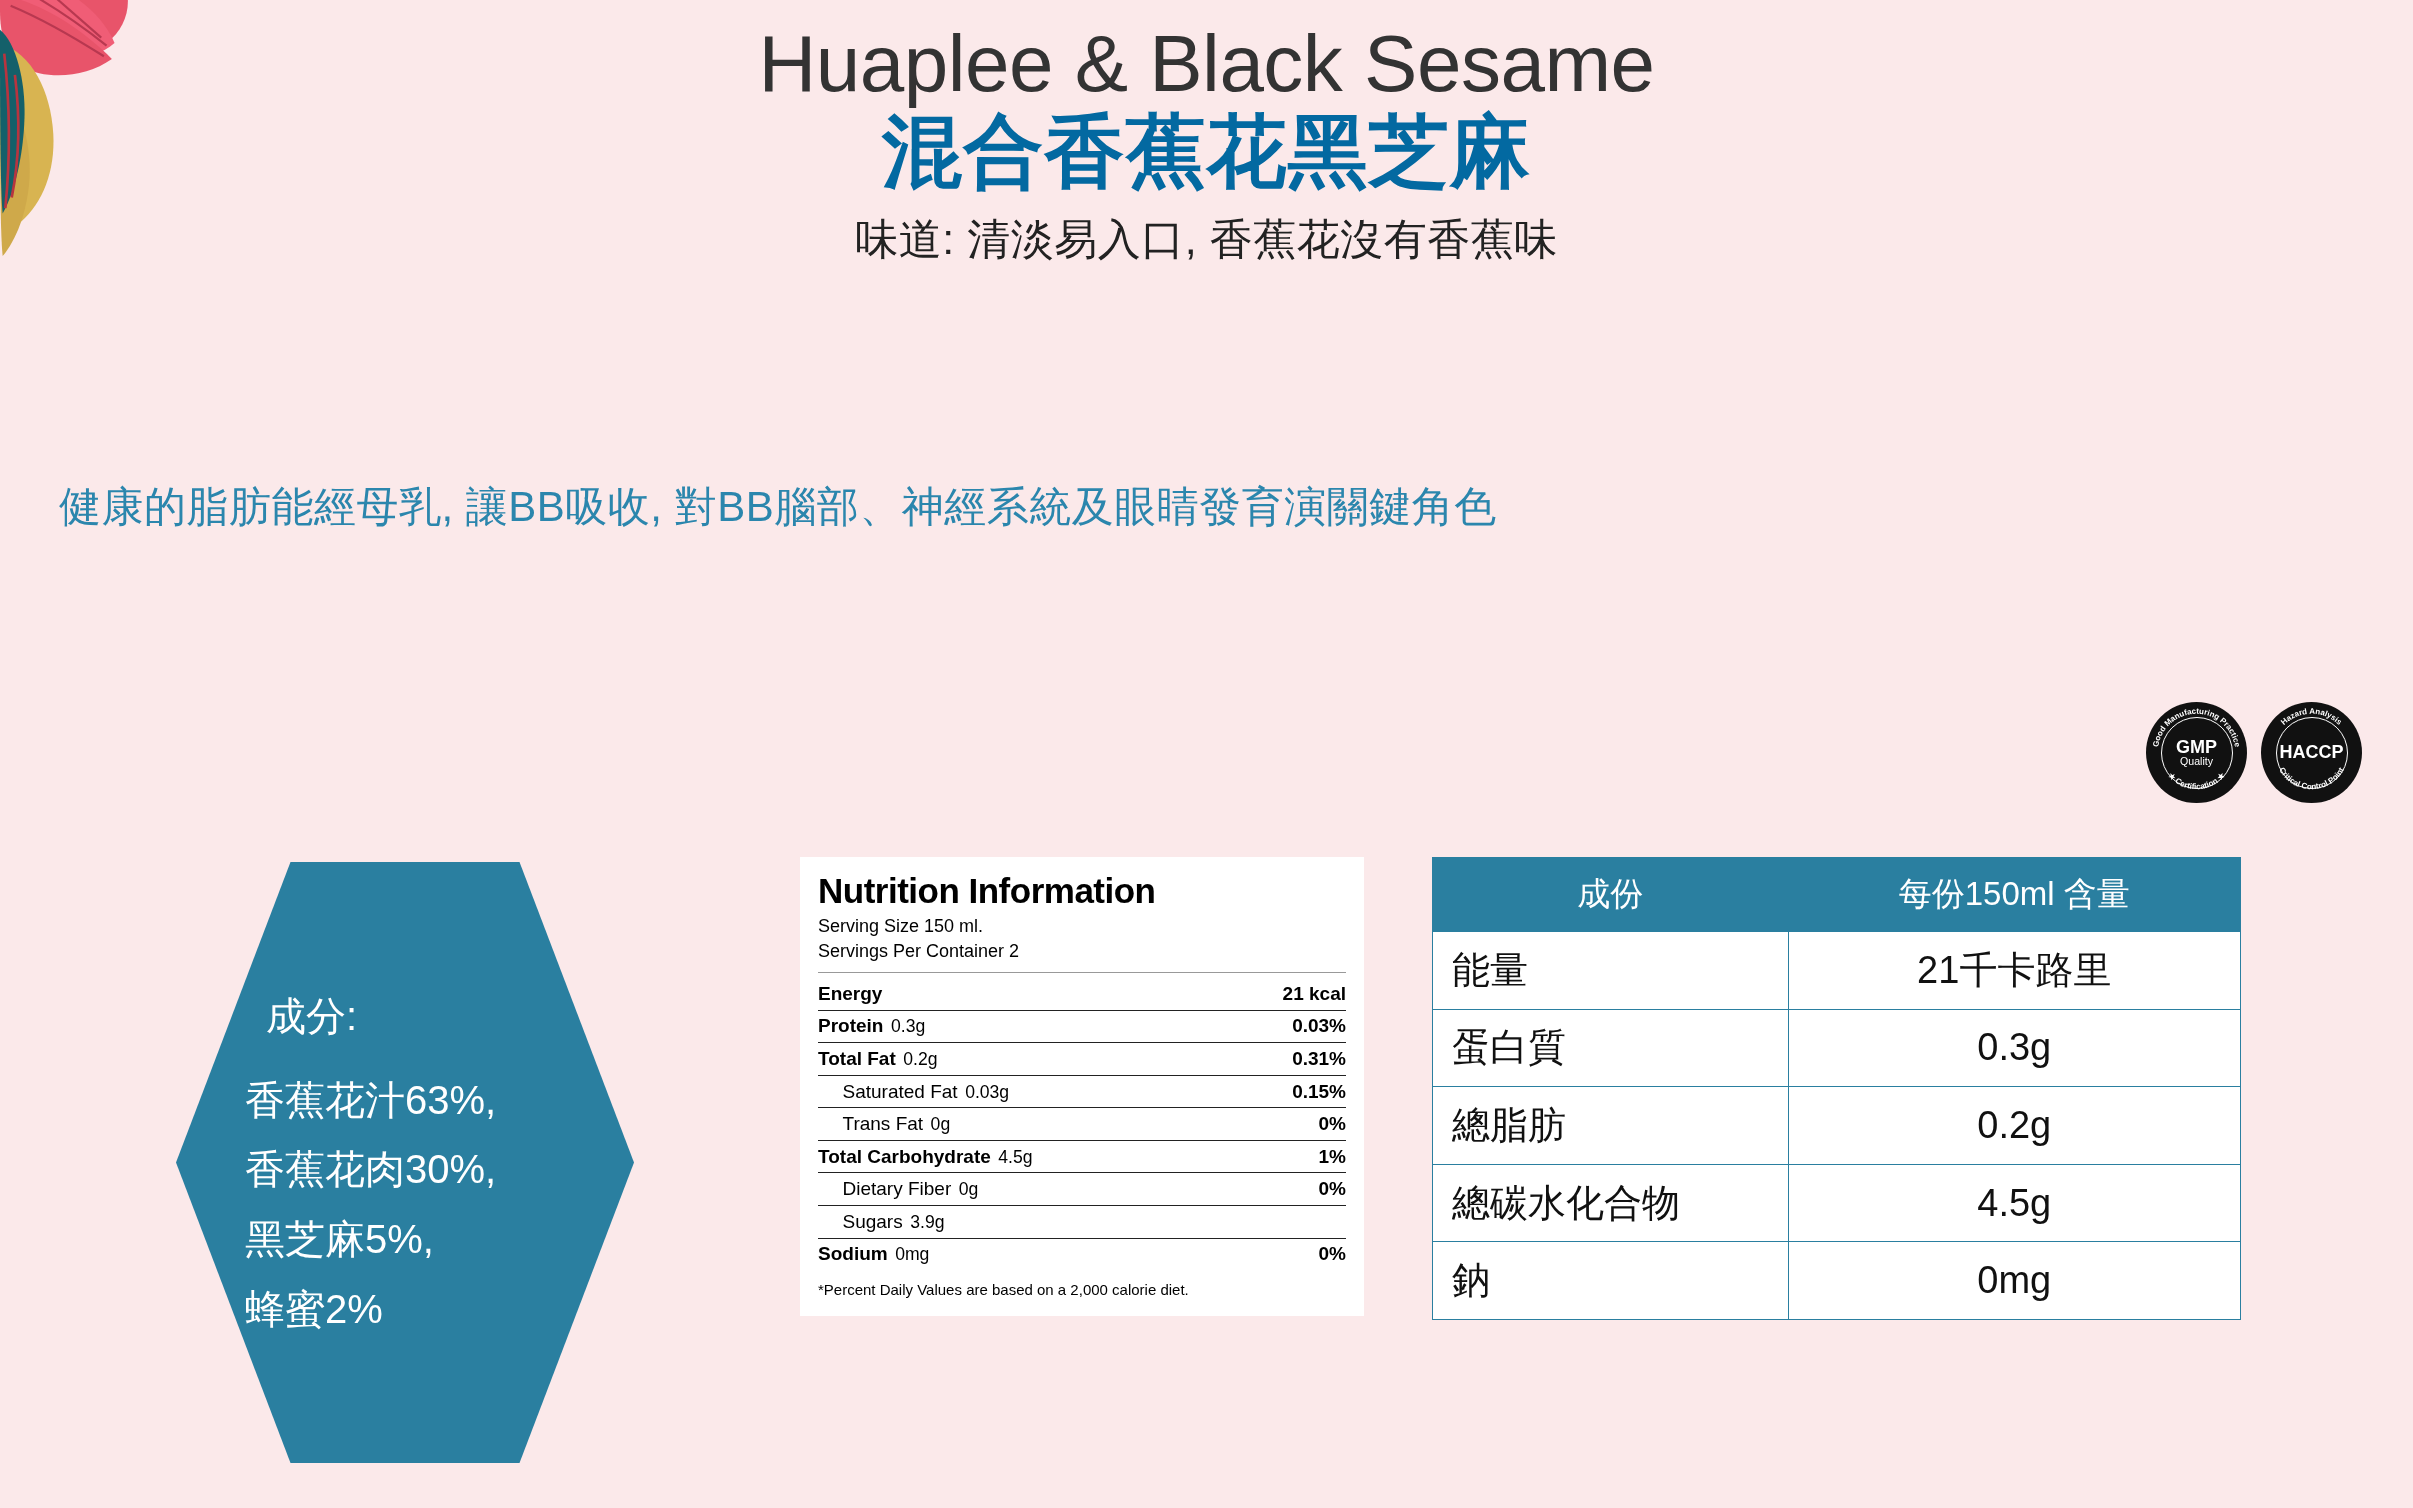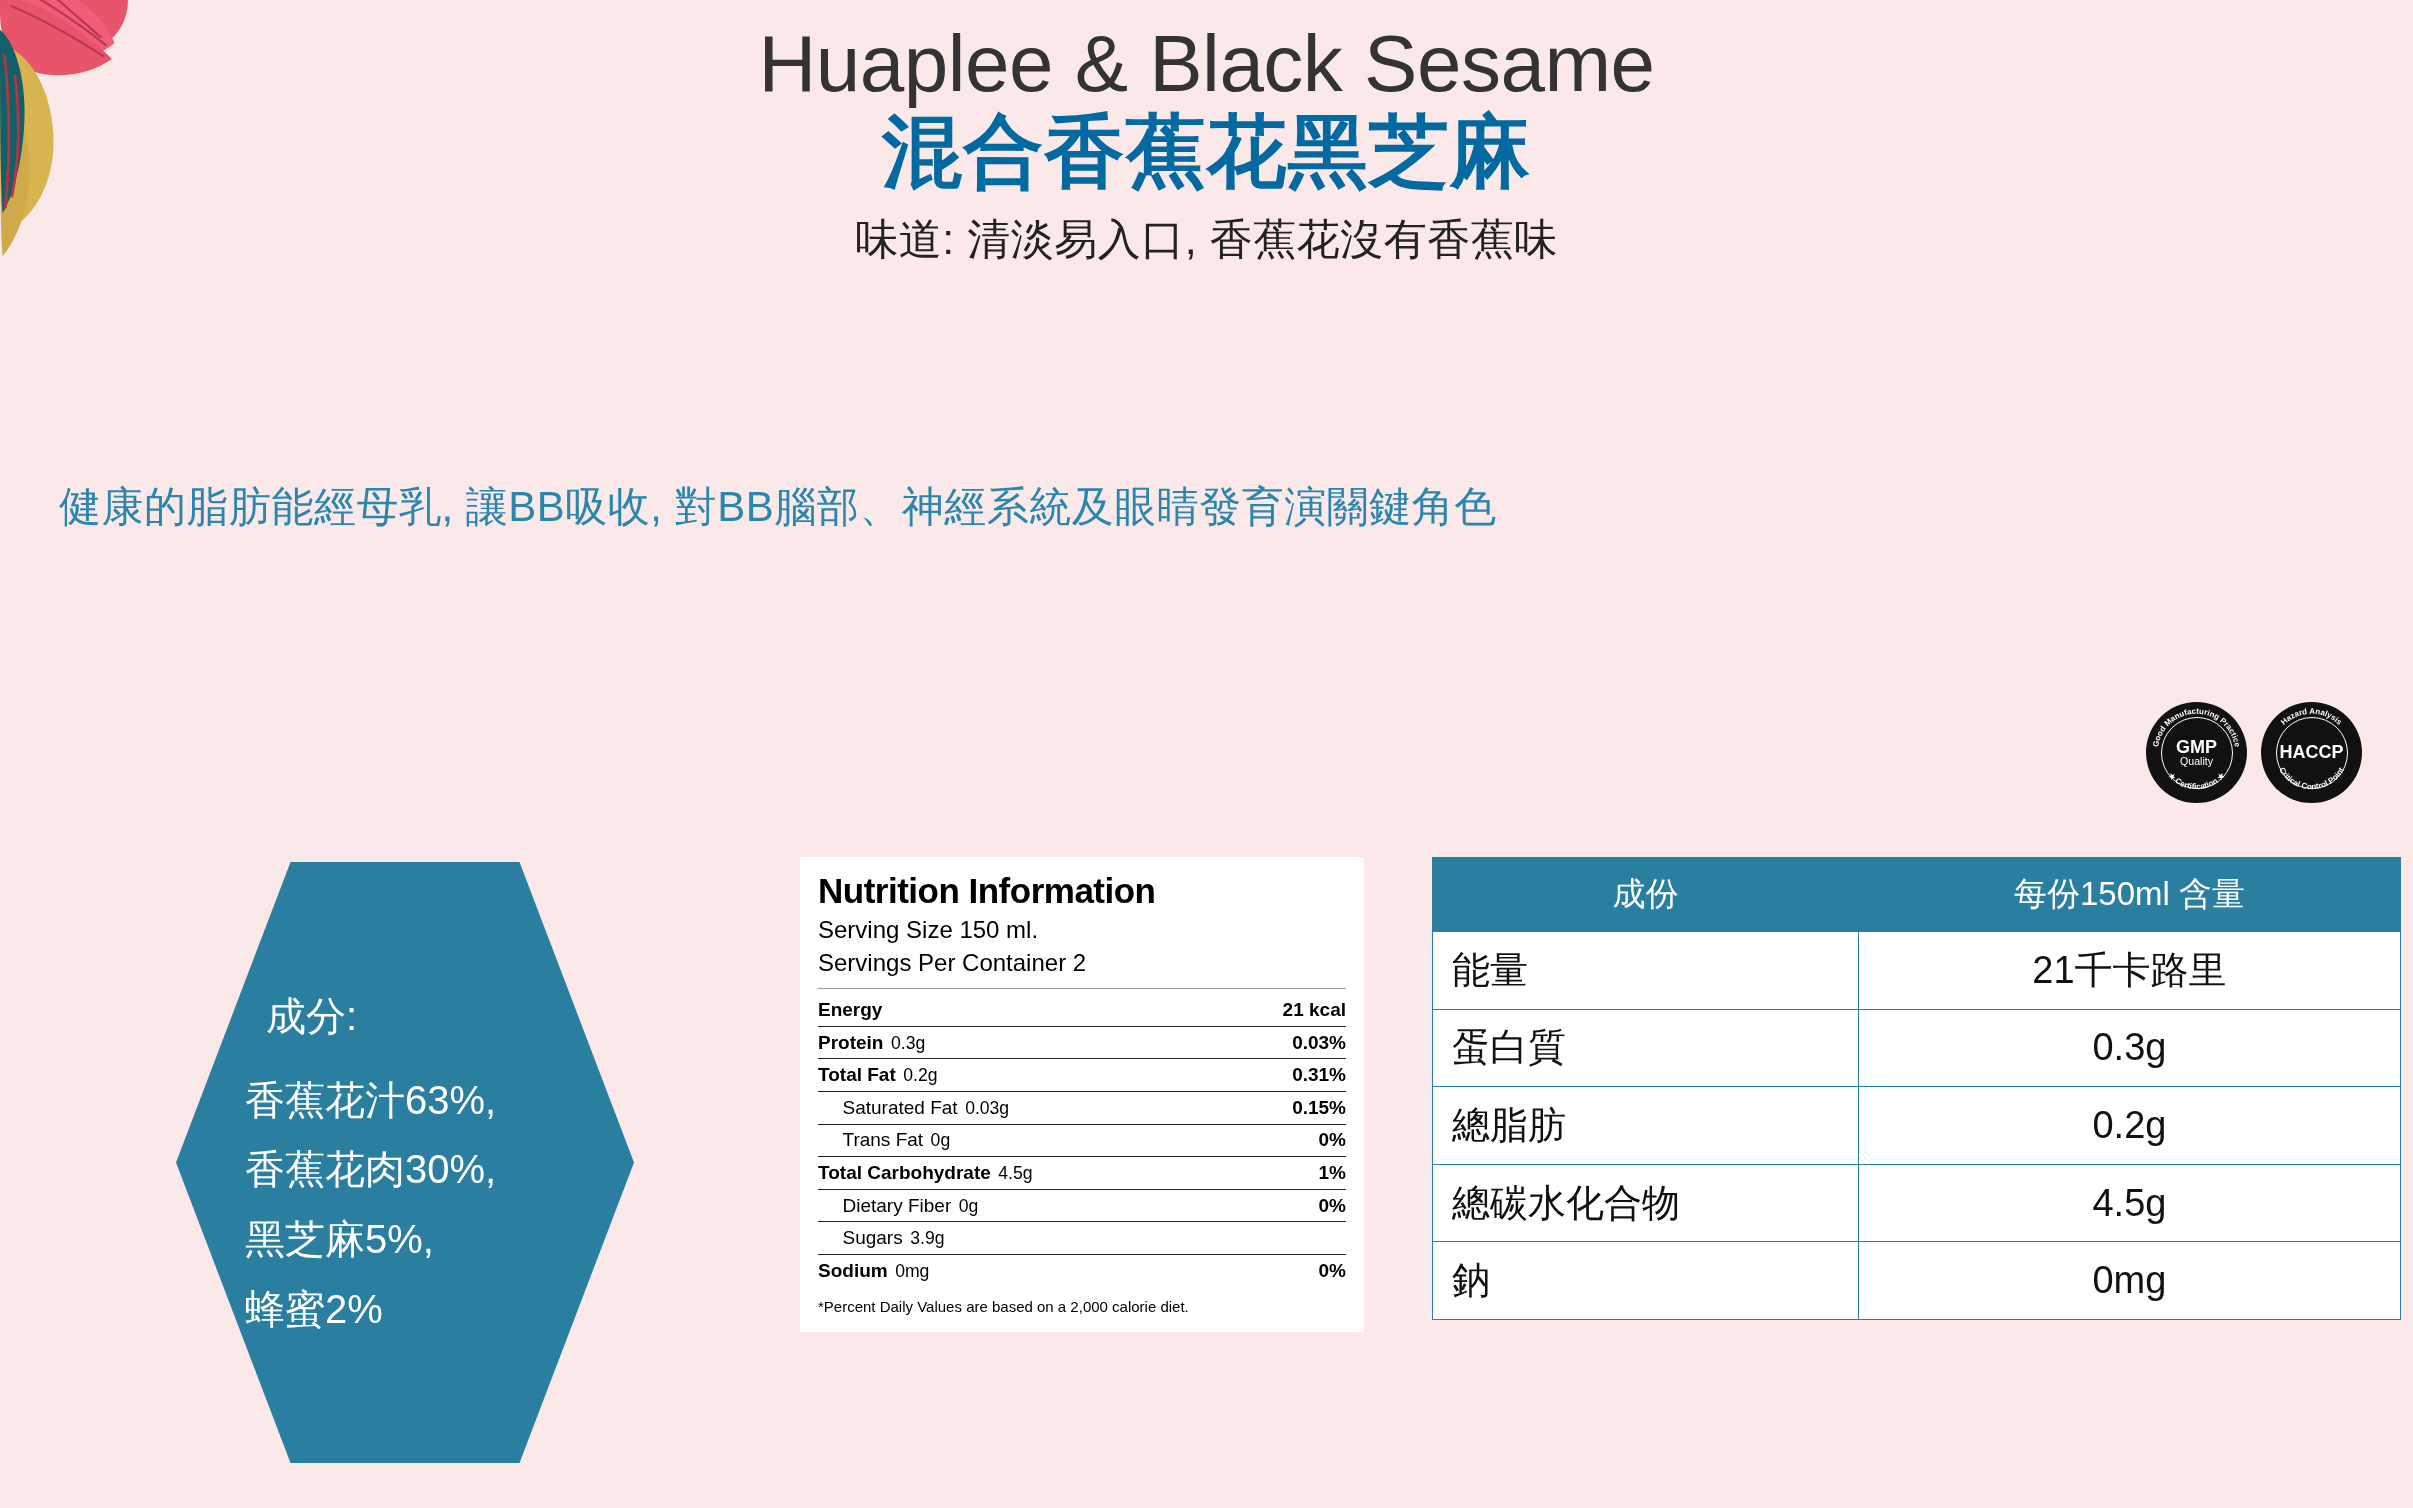--- a/index.html
+++ b/index.html
@@ -167,21 +167,21 @@
     font-family: "Liberation Sans", sans-serif;
     color: #000000;
   }
   .nutrition h2 {
     margin: 0 0 3.2px 0;
     font-size: 35px;
     font-weight: bold;
     letter-spacing: -0.5px;
   }
   .serv {
-    font-size: 24px;
+    font-size: 18px;
     line-height: 1.36;
   }
   .rule-thin {
     border-bottom: 1.1px solid #999;
     margin: 8.5px 0 5.3px 0;
   }
   .row {
     display: flex;
     justify-content: space-between;
     align-items: baseline;
@@ -200,21 +200,21 @@
     font-size: 15px;
     line-height: 1.3;
     margin-top: 10px;
   }
 
   
   .cn-table {
     position: absolute;
     left: 1432px;
     top: 857px;
-    width: 969px;
+    width: 809px;
     border-collapse: collapse;
   }
   .cn-table th {
     background: #2a7fa0;
     color: #ffffff;
     font-size: 33px;
     font-weight: normal;
     padding: 14px 0;
     border: 1.6px solid #2a7fa0;
   }

